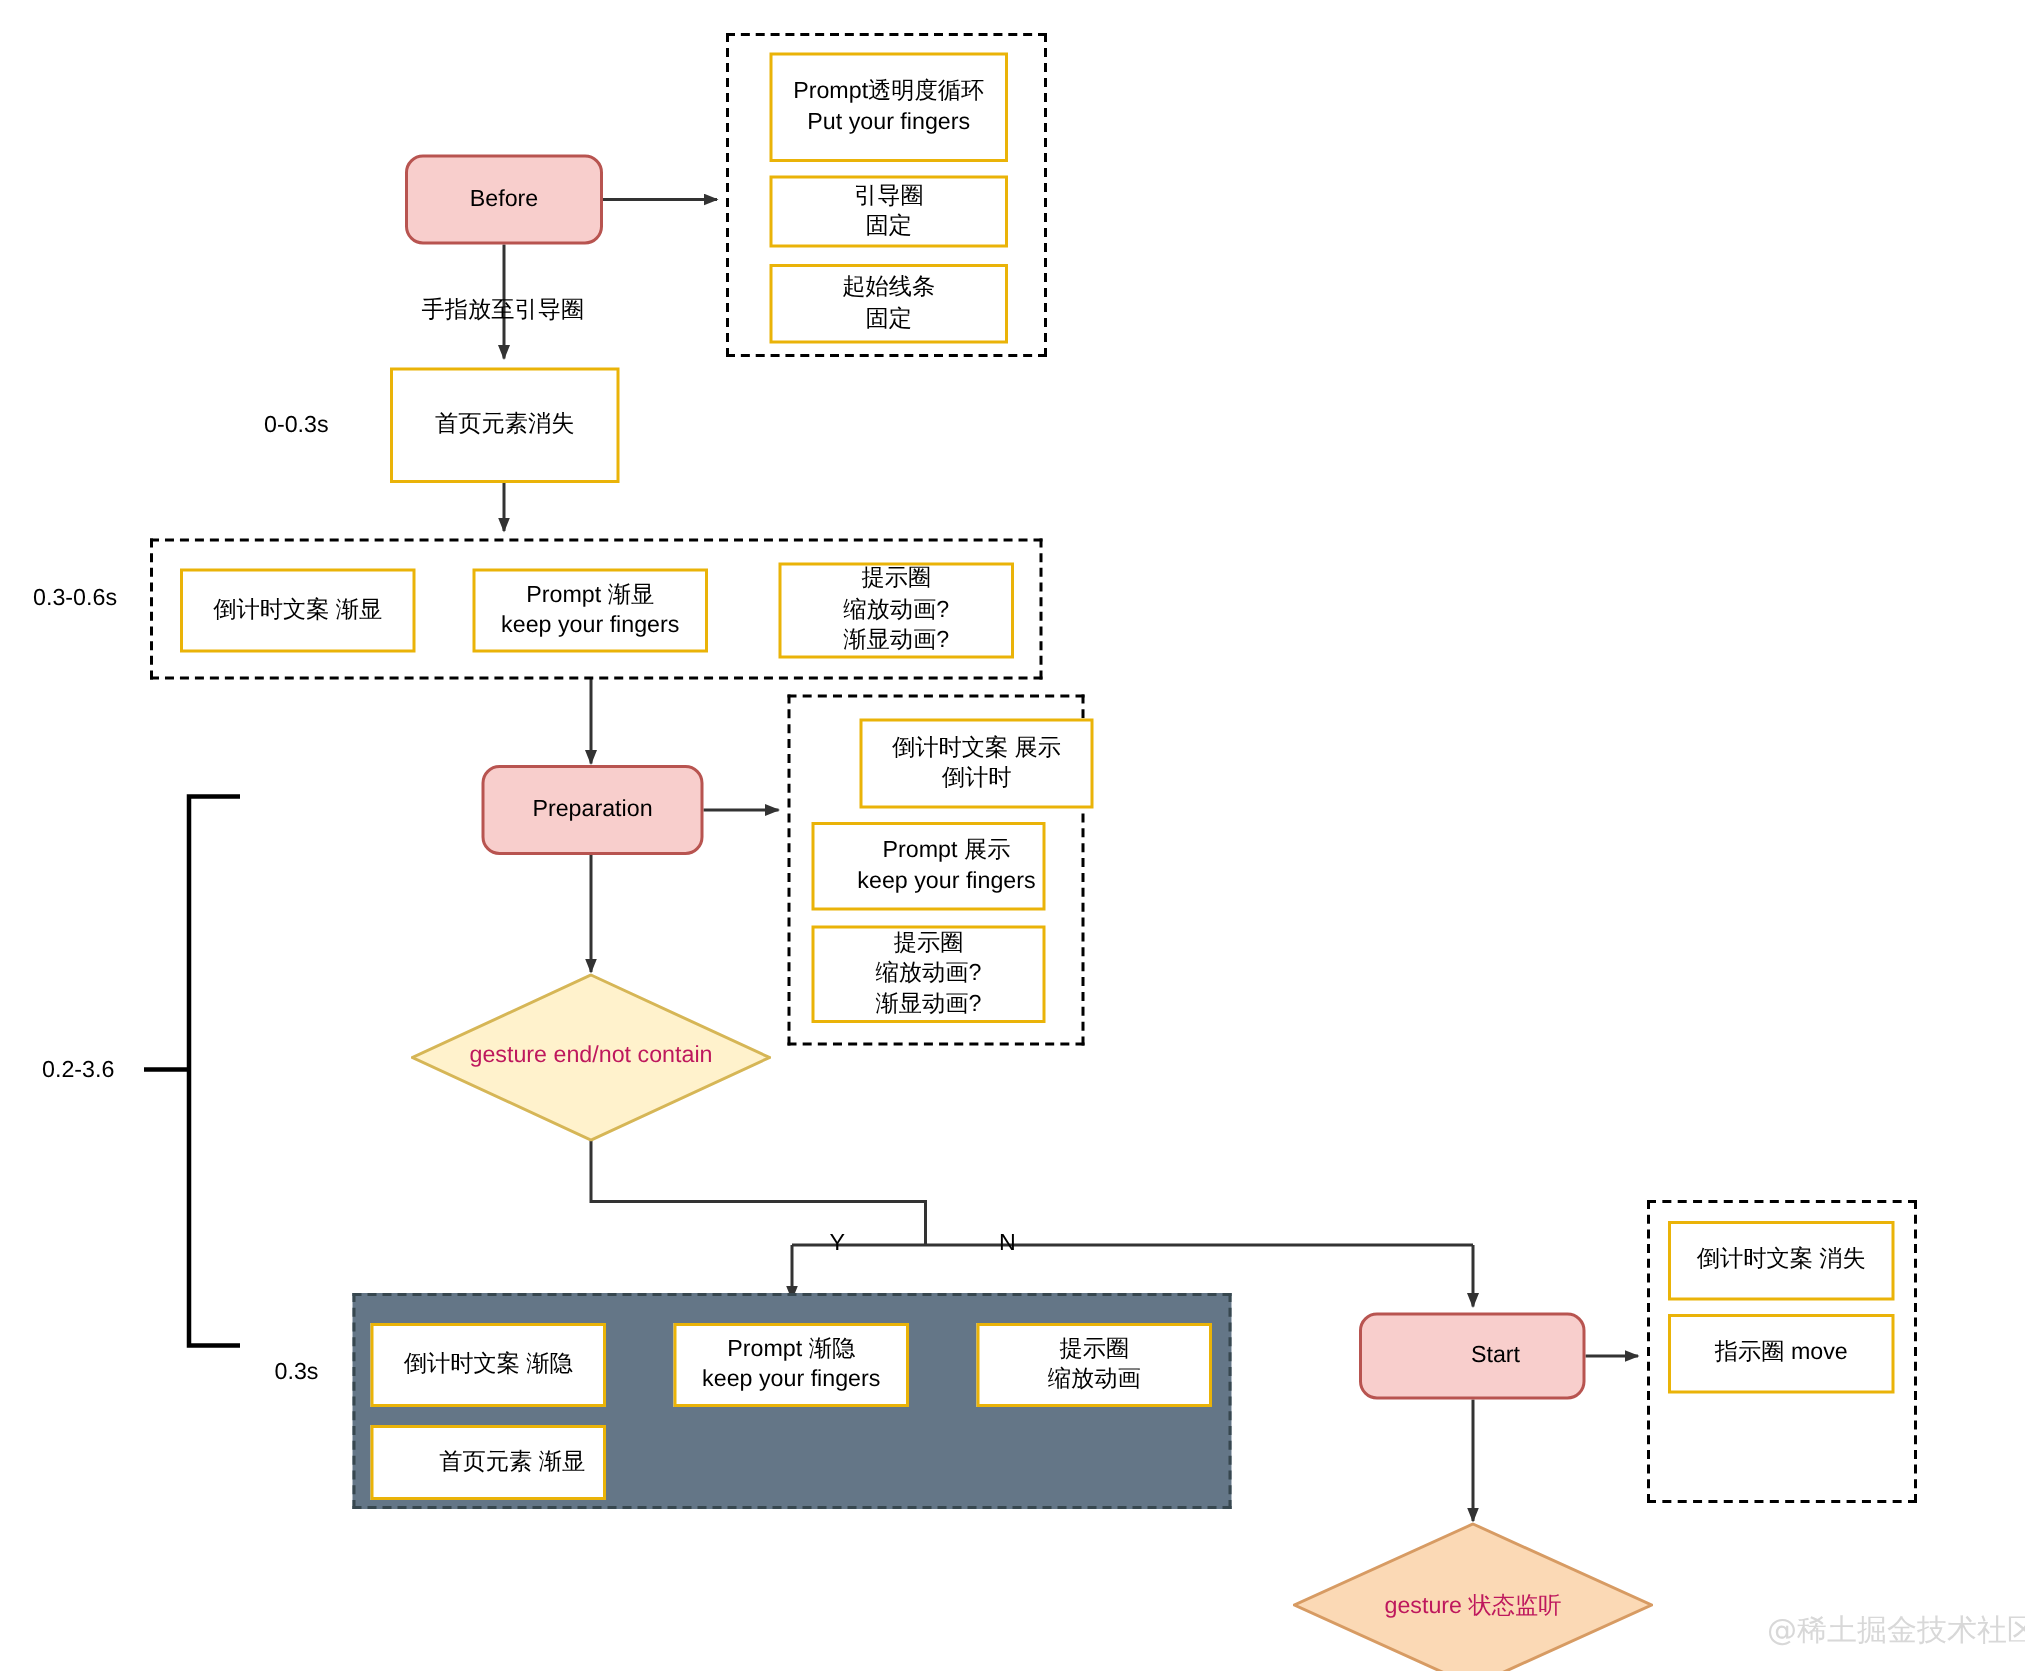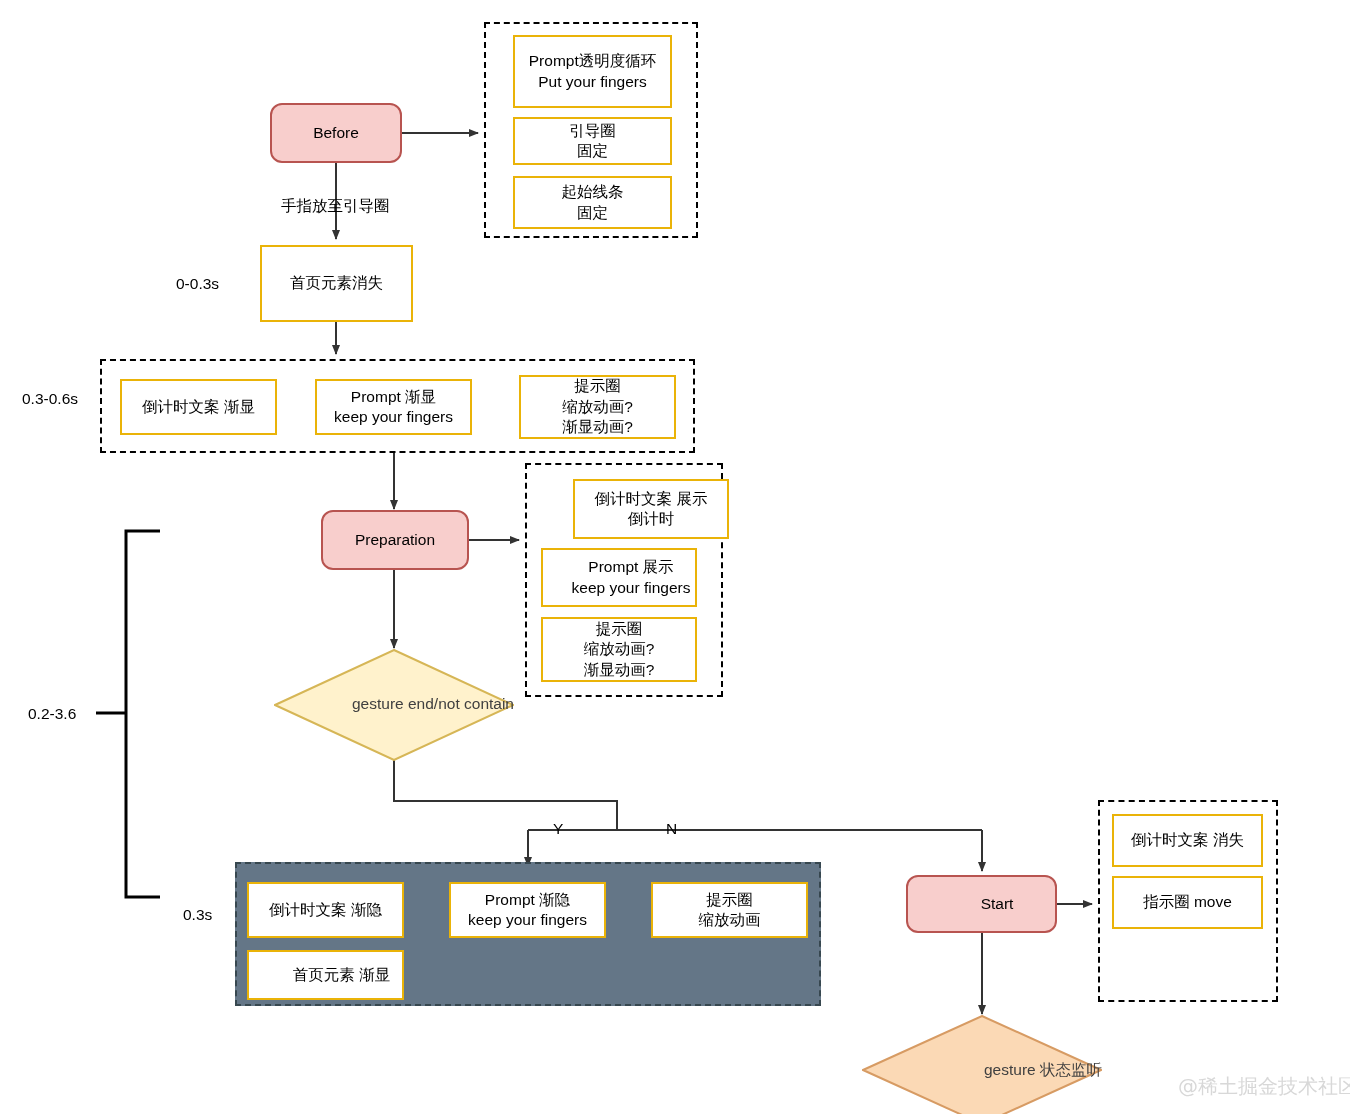--- a/index.html
+++ b/index.html
@@ -7,21 +7,21 @@
   #stage{position:relative;width:1350px;height:1114px;overflow:hidden;background:#fff;}
   .node{position:absolute;box-sizing:border-box;display:flex;align-items:center;justify-content:center;text-align:center;line-height:1.32;color:#000;}
   .rect{background:#ffffff;border:2px solid #eab308;font-size:15.5px;}
   .pill{background:#f8cecc;border:2px solid #b85450;border-radius:12px;font-size:15.5px;}
   .group{position:absolute;box-sizing:border-box;border:2px dashed #000000;background:transparent;}
   .graypanel{position:absolute;box-sizing:border-box;border:2px dashed #37474f;background:#647687;}
   .label{position:absolute;font-size:15.5px;color:#000;white-space:nowrap;}
   .diamond-wrap{position:absolute;}
   svg.layer{position:absolute;left:0;top:0;width:1350px;height:1114px;pointer-events:none;}
   .wm{position:absolute;font-size:20px;color:#d8d8d8;font-family:"DejaVu Sans",sans-serif;white-space:nowrap;}
-  .dtext{position:absolute;font-size:15.5px;color:#404040;white-space:nowrap;text-align:right;}
+  .dtext{position:absolute;font-size:15.5px;color:#be185d;white-space:nowrap;text-align:center;}
   .multi{white-space:pre-line;}
 </style>
 </head>
 <body>
 
 <div id="stage">
 
   <svg class="layer" viewBox="0 0 1350 1114">
     <defs>
       <marker id="ah" markerWidth="10" markerHeight="8" refX="9" refY="4" orient="auto" markerUnits="userSpaceOnUse">

